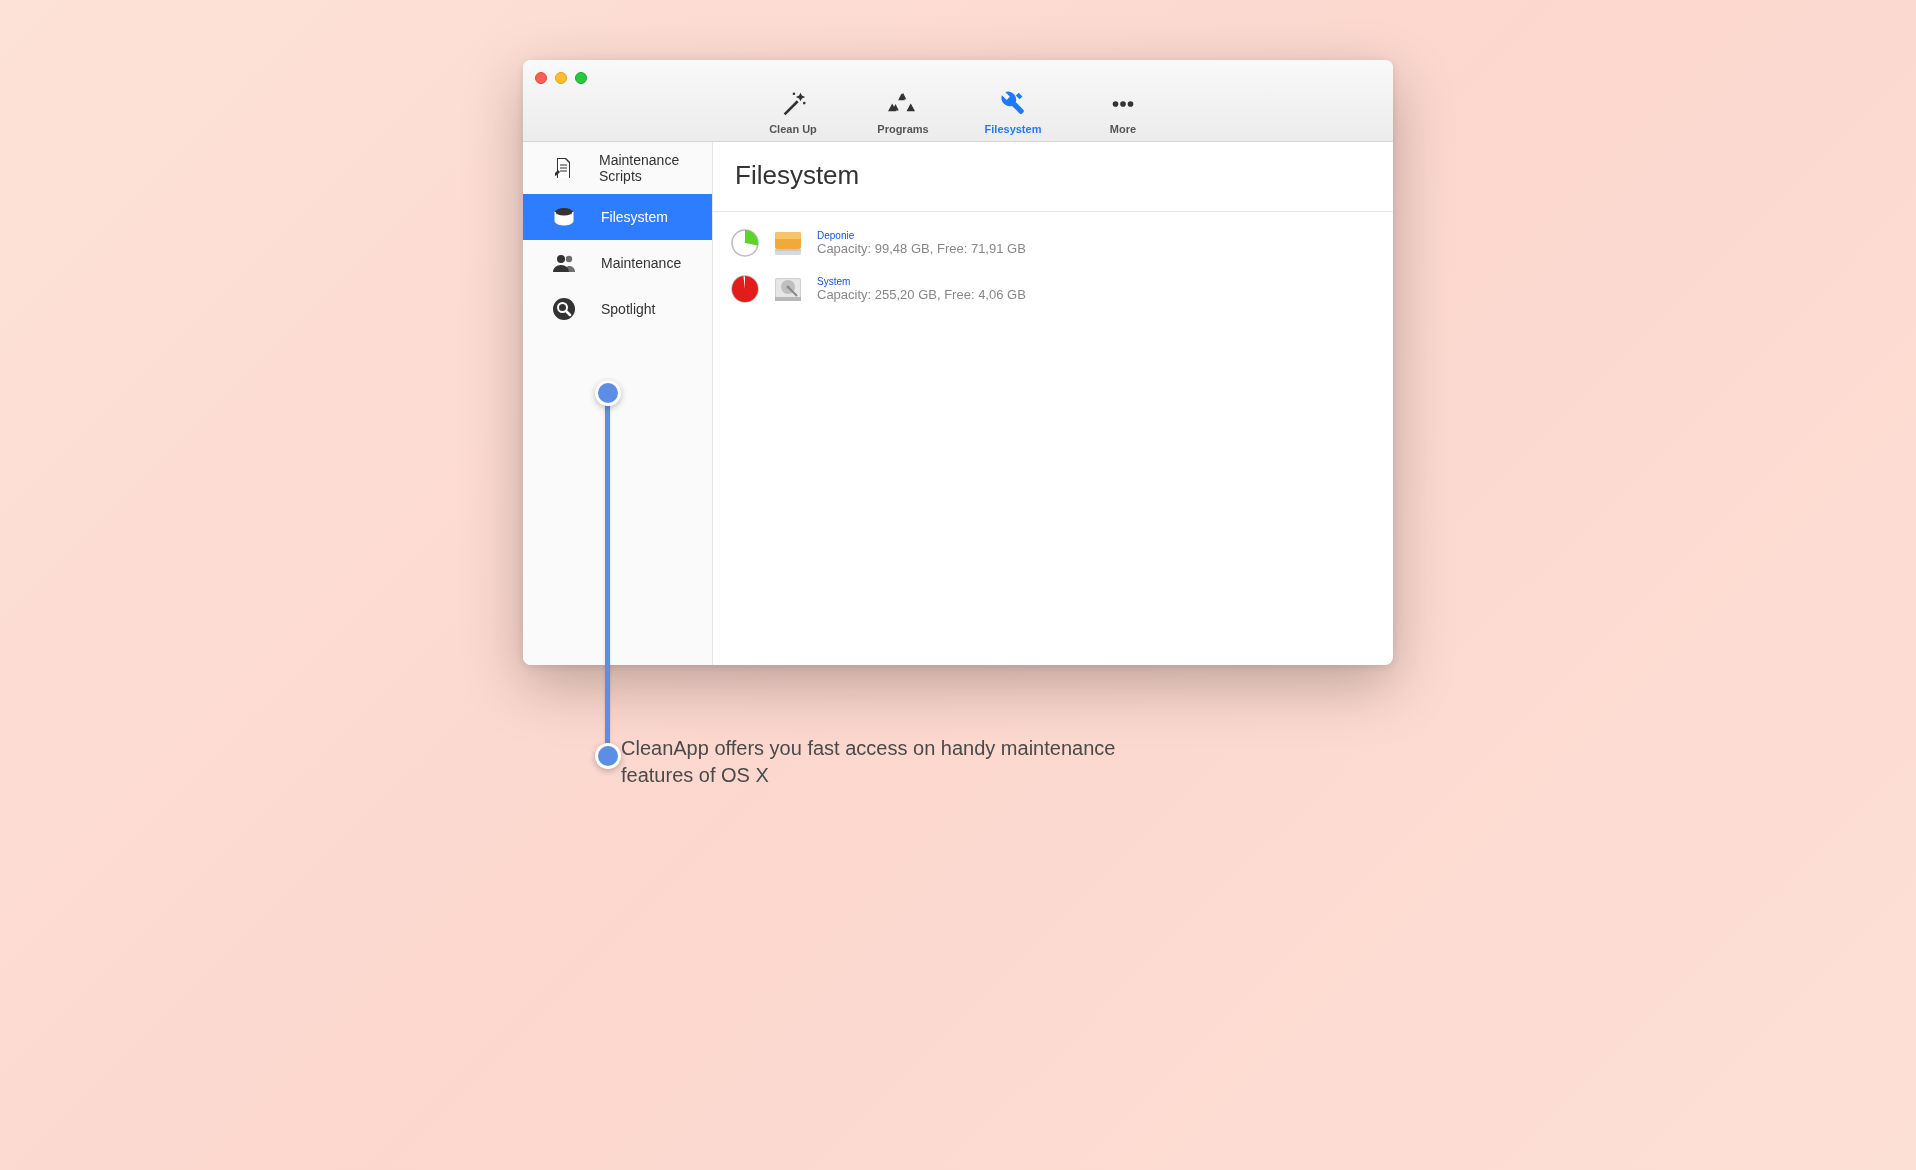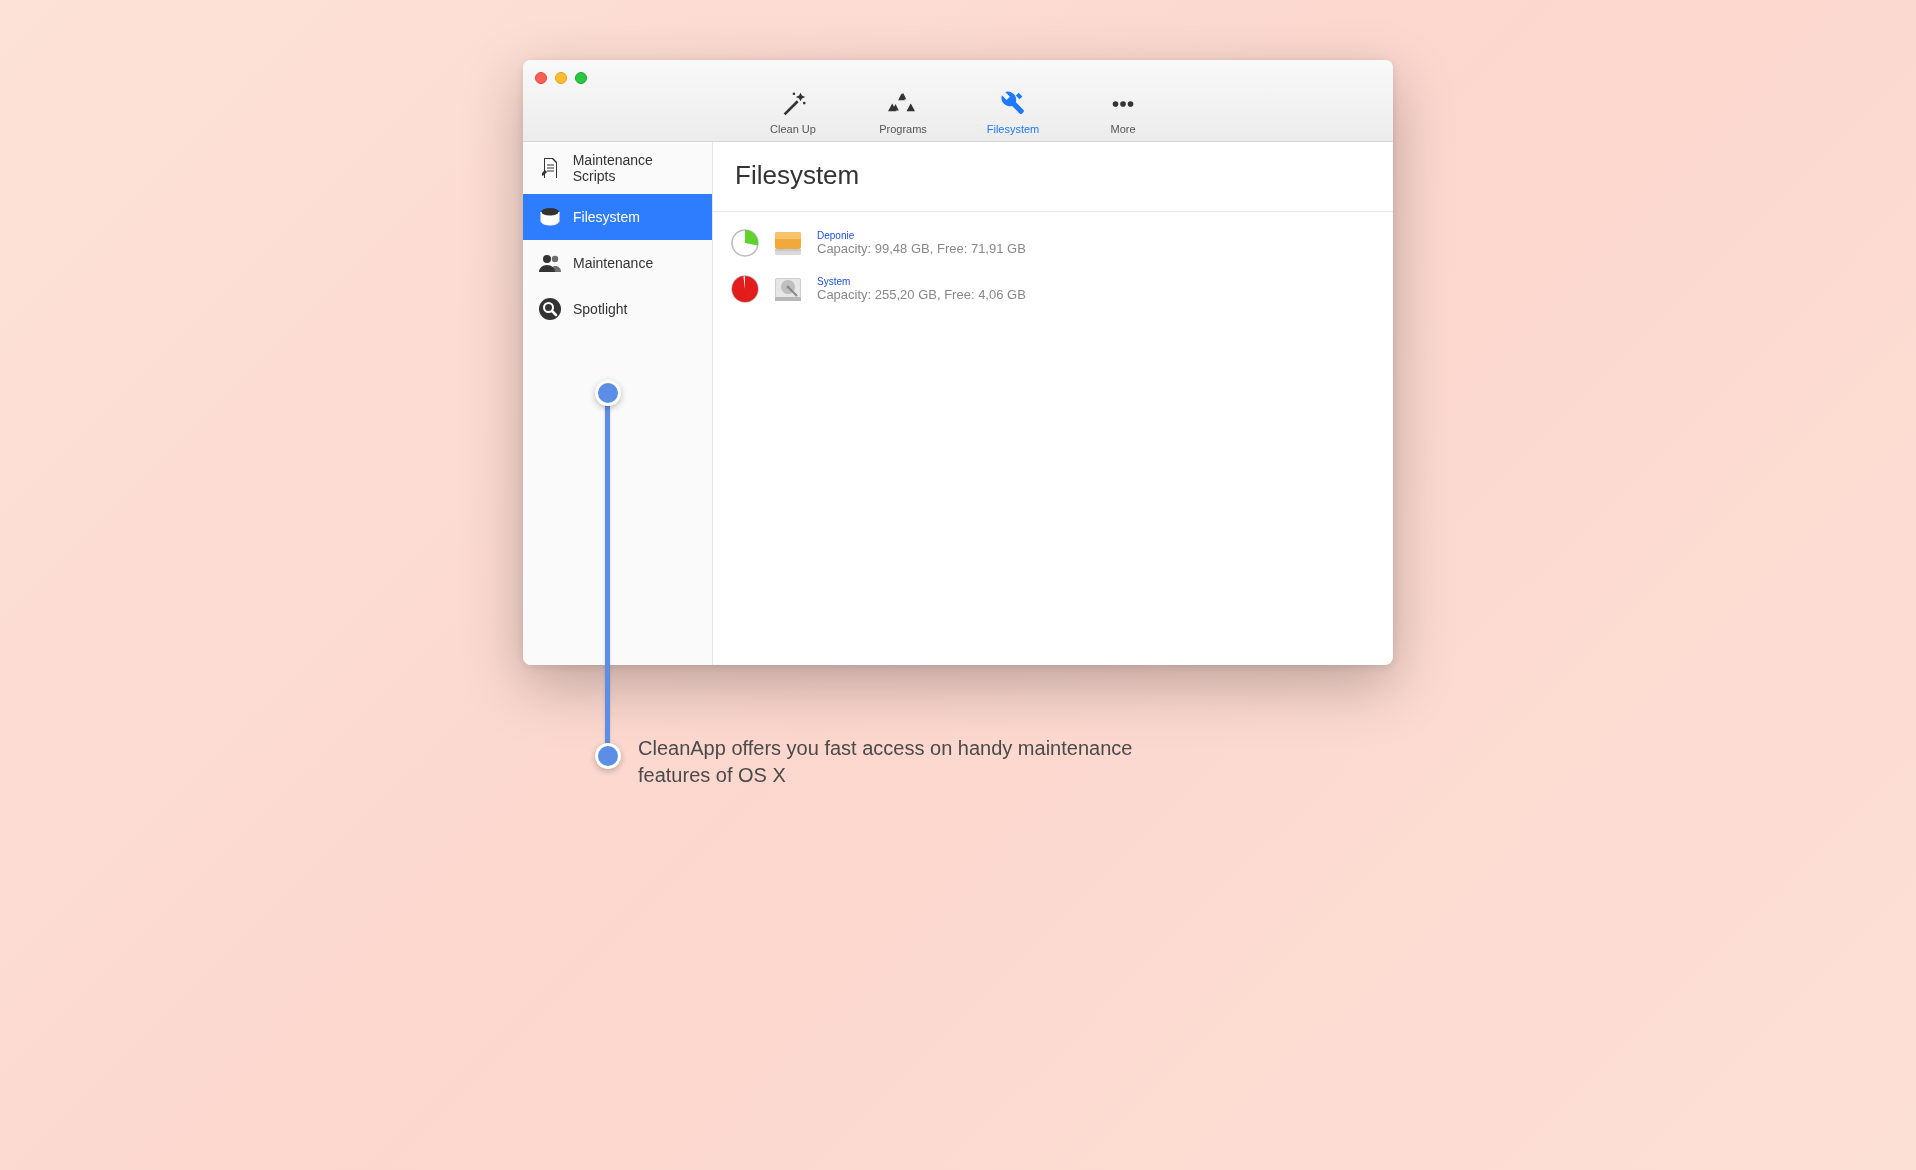--- a/index.html
+++ b/index.html
@@ -41,20 +41,21 @@
   .tl.red { background: #ff5f57; border: 1px solid #e1483f; }
   .tl.yellow { background: #ffbd2e; border: 1px solid #dfa023; }
   .tl.green { background: #28c940; border: 1px solid #1fa531; }
   .toolbar {
     flex: 1;
     display: flex;
     align-items: center;
     justify-content: center;
     gap: 40px;
     padding-top: 22px;
+    font-weight: bold;
   }
   .toolbar-item {
     display: flex;
     flex-direction: column;
     align-items: center;
     gap: 4px;
     cursor: pointer;
     min-width: 70px;
   }
   .toolbar-item .ticon {
@@ -76,22 +77,22 @@
     width: 190px;
     background: #fafafa;
     border-right: 1px solid #e5e5e5;
     display: flex;
     flex-direction: column;
     position: relative;
   }
   .side-item {
     display: flex;
     align-items: center;
-    gap: 10px;
-    padding: 10px 14px;
+    gap: 24px;
+    padding: 10px 28px;
     font-size: 14px;
     color: #333;
     cursor: pointer;
   }
   .side-item .sicon {
     width: 26px; height: 26px;
     display: flex; align-items: center; justify-content: center;
   }
   .side-item.active {
     background: #2f7dff;
@@ -348,14 +349,14 @@
           </div>
         </div>
     </div>
   </div>
 </div>
 
 <div class="annotation-wrap">
   <div class="annotation-line" style="left:82px; top:335px; height:360px;"></div>
   <div class="annotation-dot" style="left:72px; top:320px;"></div>
   <div class="annotation-dot" style="left:72px; top:683px;"></div>
-  <div class="caption" style="left:115px; top:675px;">CleanApp offers you fast access on handy maintenance features of OS X</div>
+  <div class="caption" style="left:98px; top:675px;">CleanApp offers you fast access on handy maintenance features of OS X</div>
 </div>
 
 </body></html>

